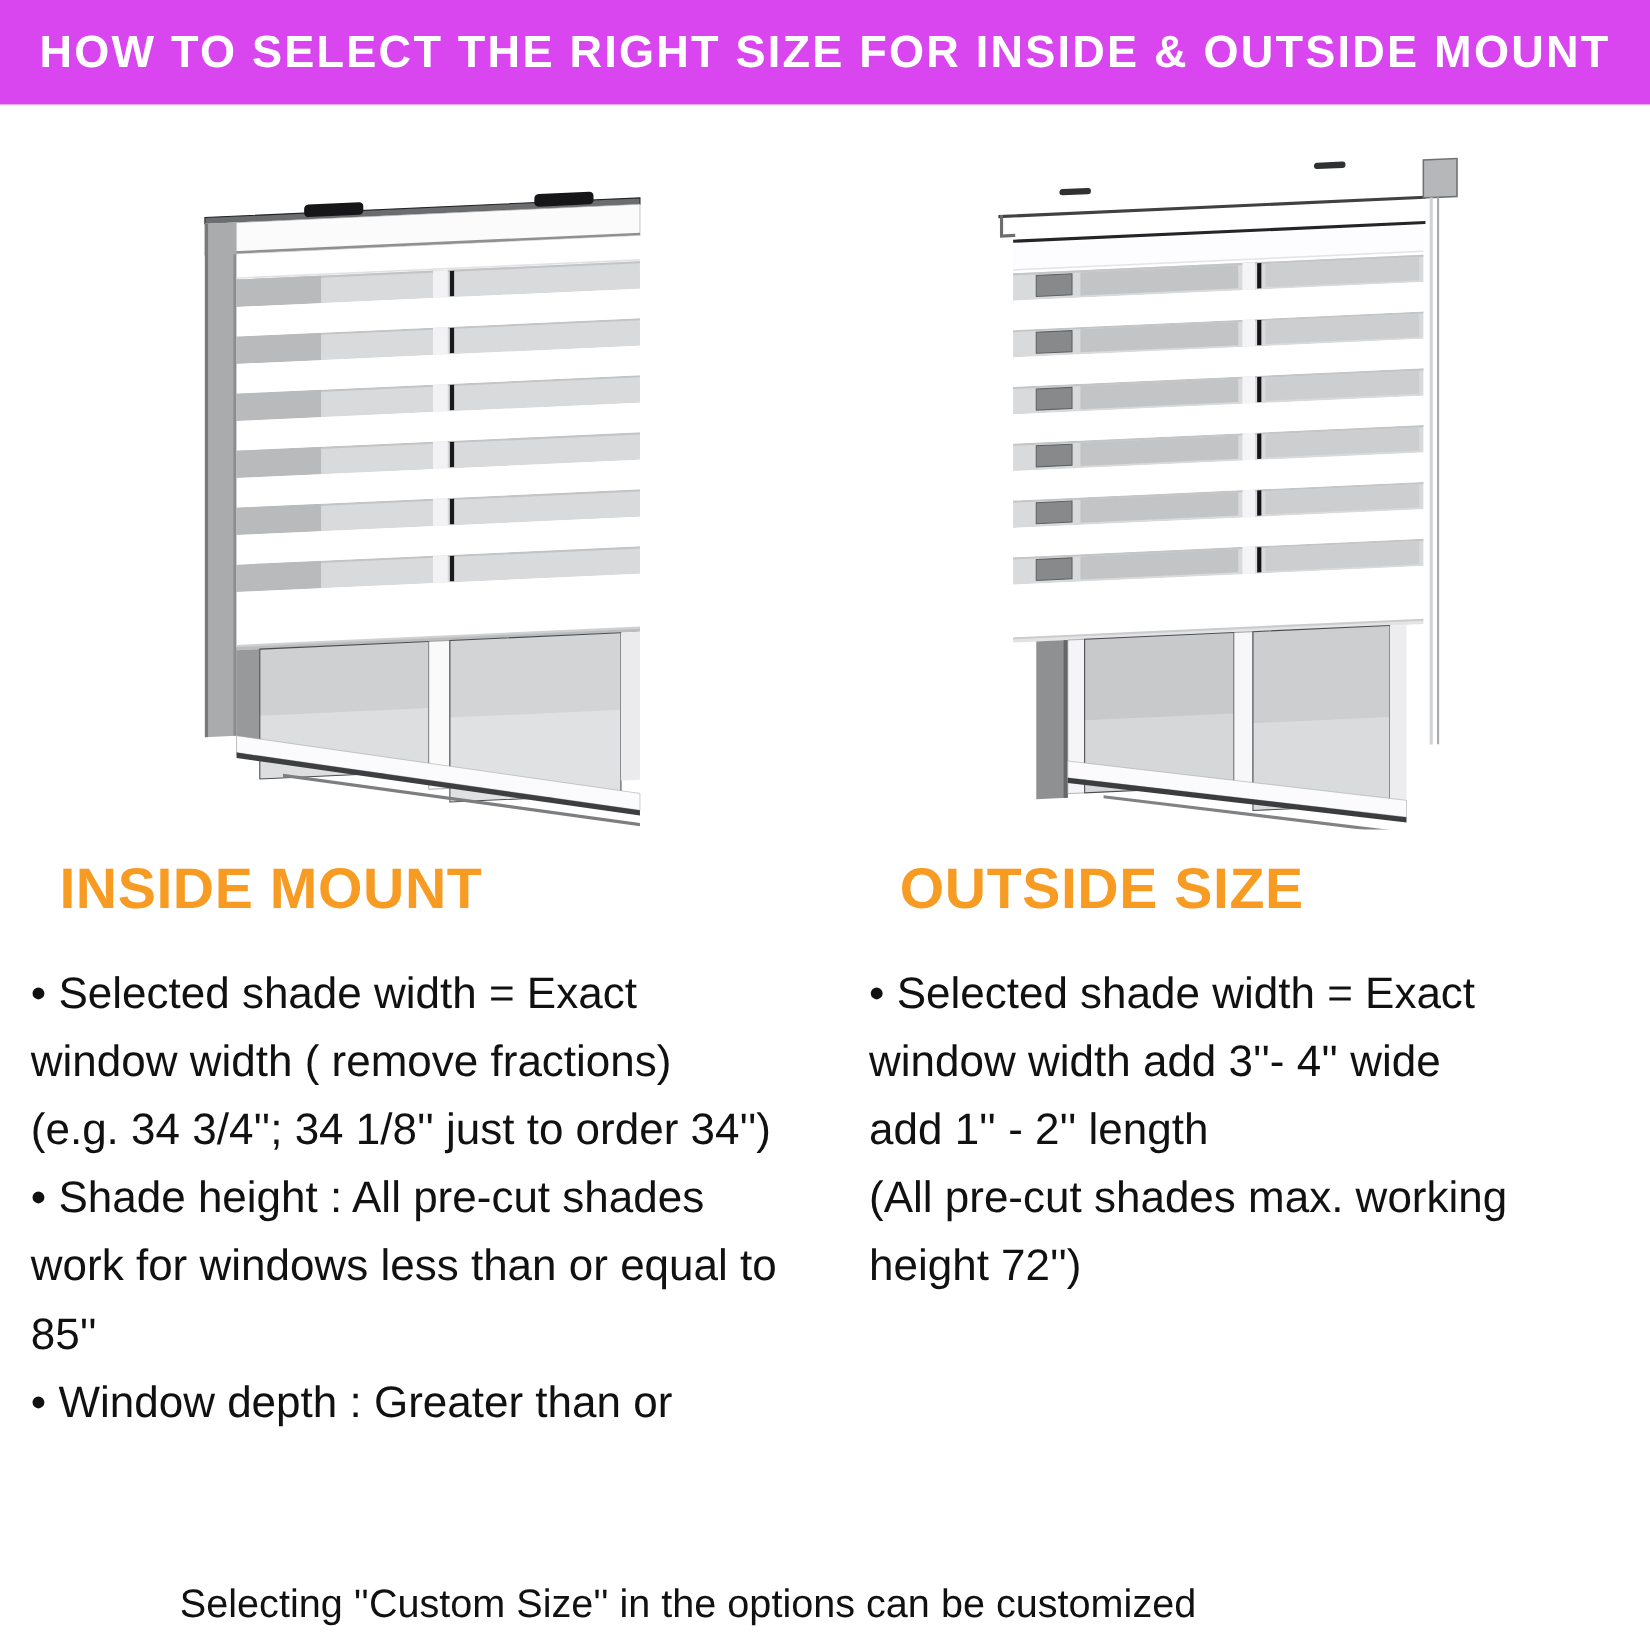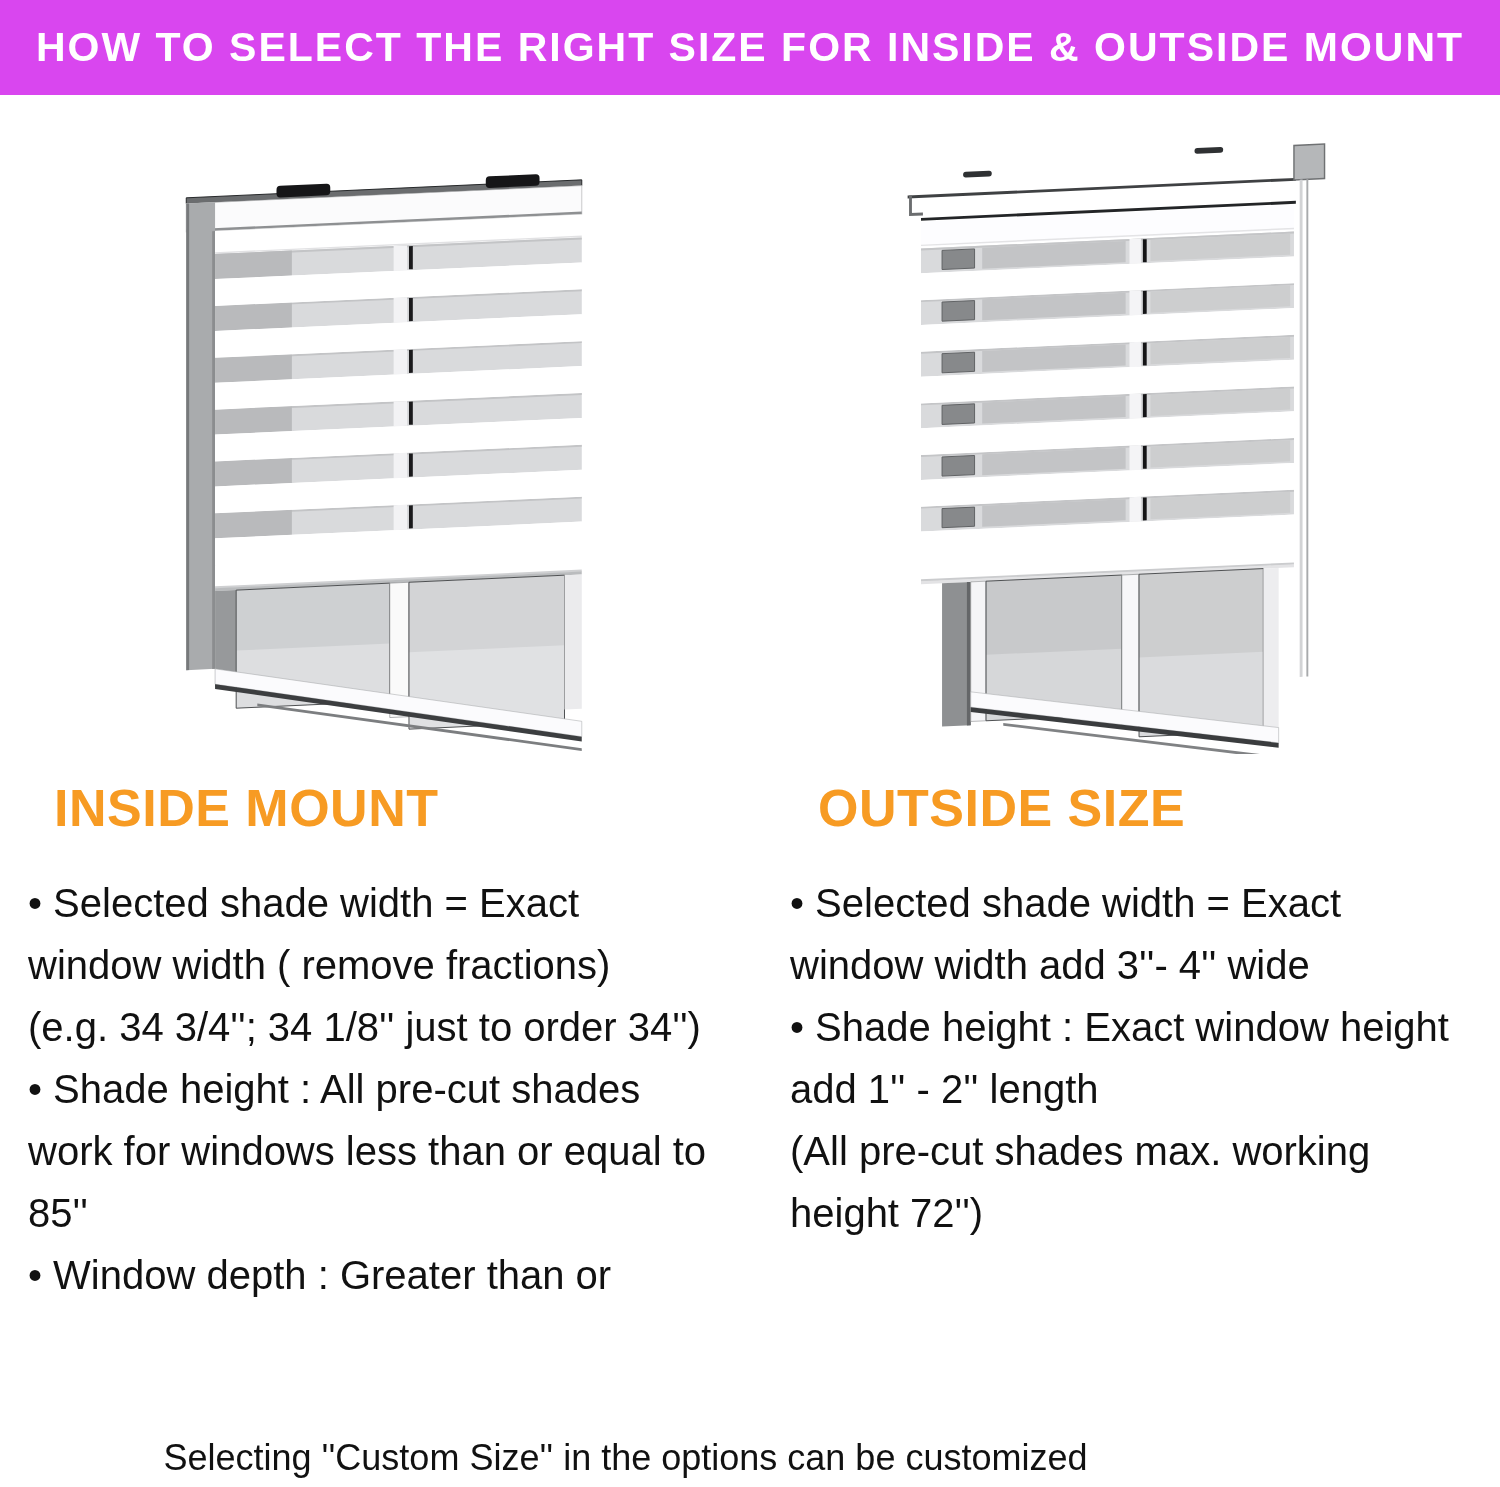--- a/index.html
+++ b/index.html
@@ -277,19 +277,18 @@
   <div class="spec-line">(e.g. 34 3/4''; 34 1/8'' just to order 34'')</div>
   <div class="spec-line">• Shade height : All pre-cut shades</div>
   <div class="spec-line">work for windows less than or equal to</div>
   <div class="spec-line">85''</div>
   <div class="spec-line">• Window depth : Greater than or</div>
 </div>
 
 <div class="spec right">
   <div class="spec-line">• Selected shade width = Exact</div>
   <div class="spec-line">window width add 3''- 4'' wide</div>
-  <div class="spec-line">• Shade height : Exact window height</div>
   <div class="spec-line">add 1'' - 2'' length</div>
   <div class="spec-line">(All pre-cut shades max. working</div>
   <div class="spec-line">height 72'')</div>
 </div>
 
 <p class="footer-note">Selecting ''Custom Size'' in the options can be customized</p>
 
 </body></html>

